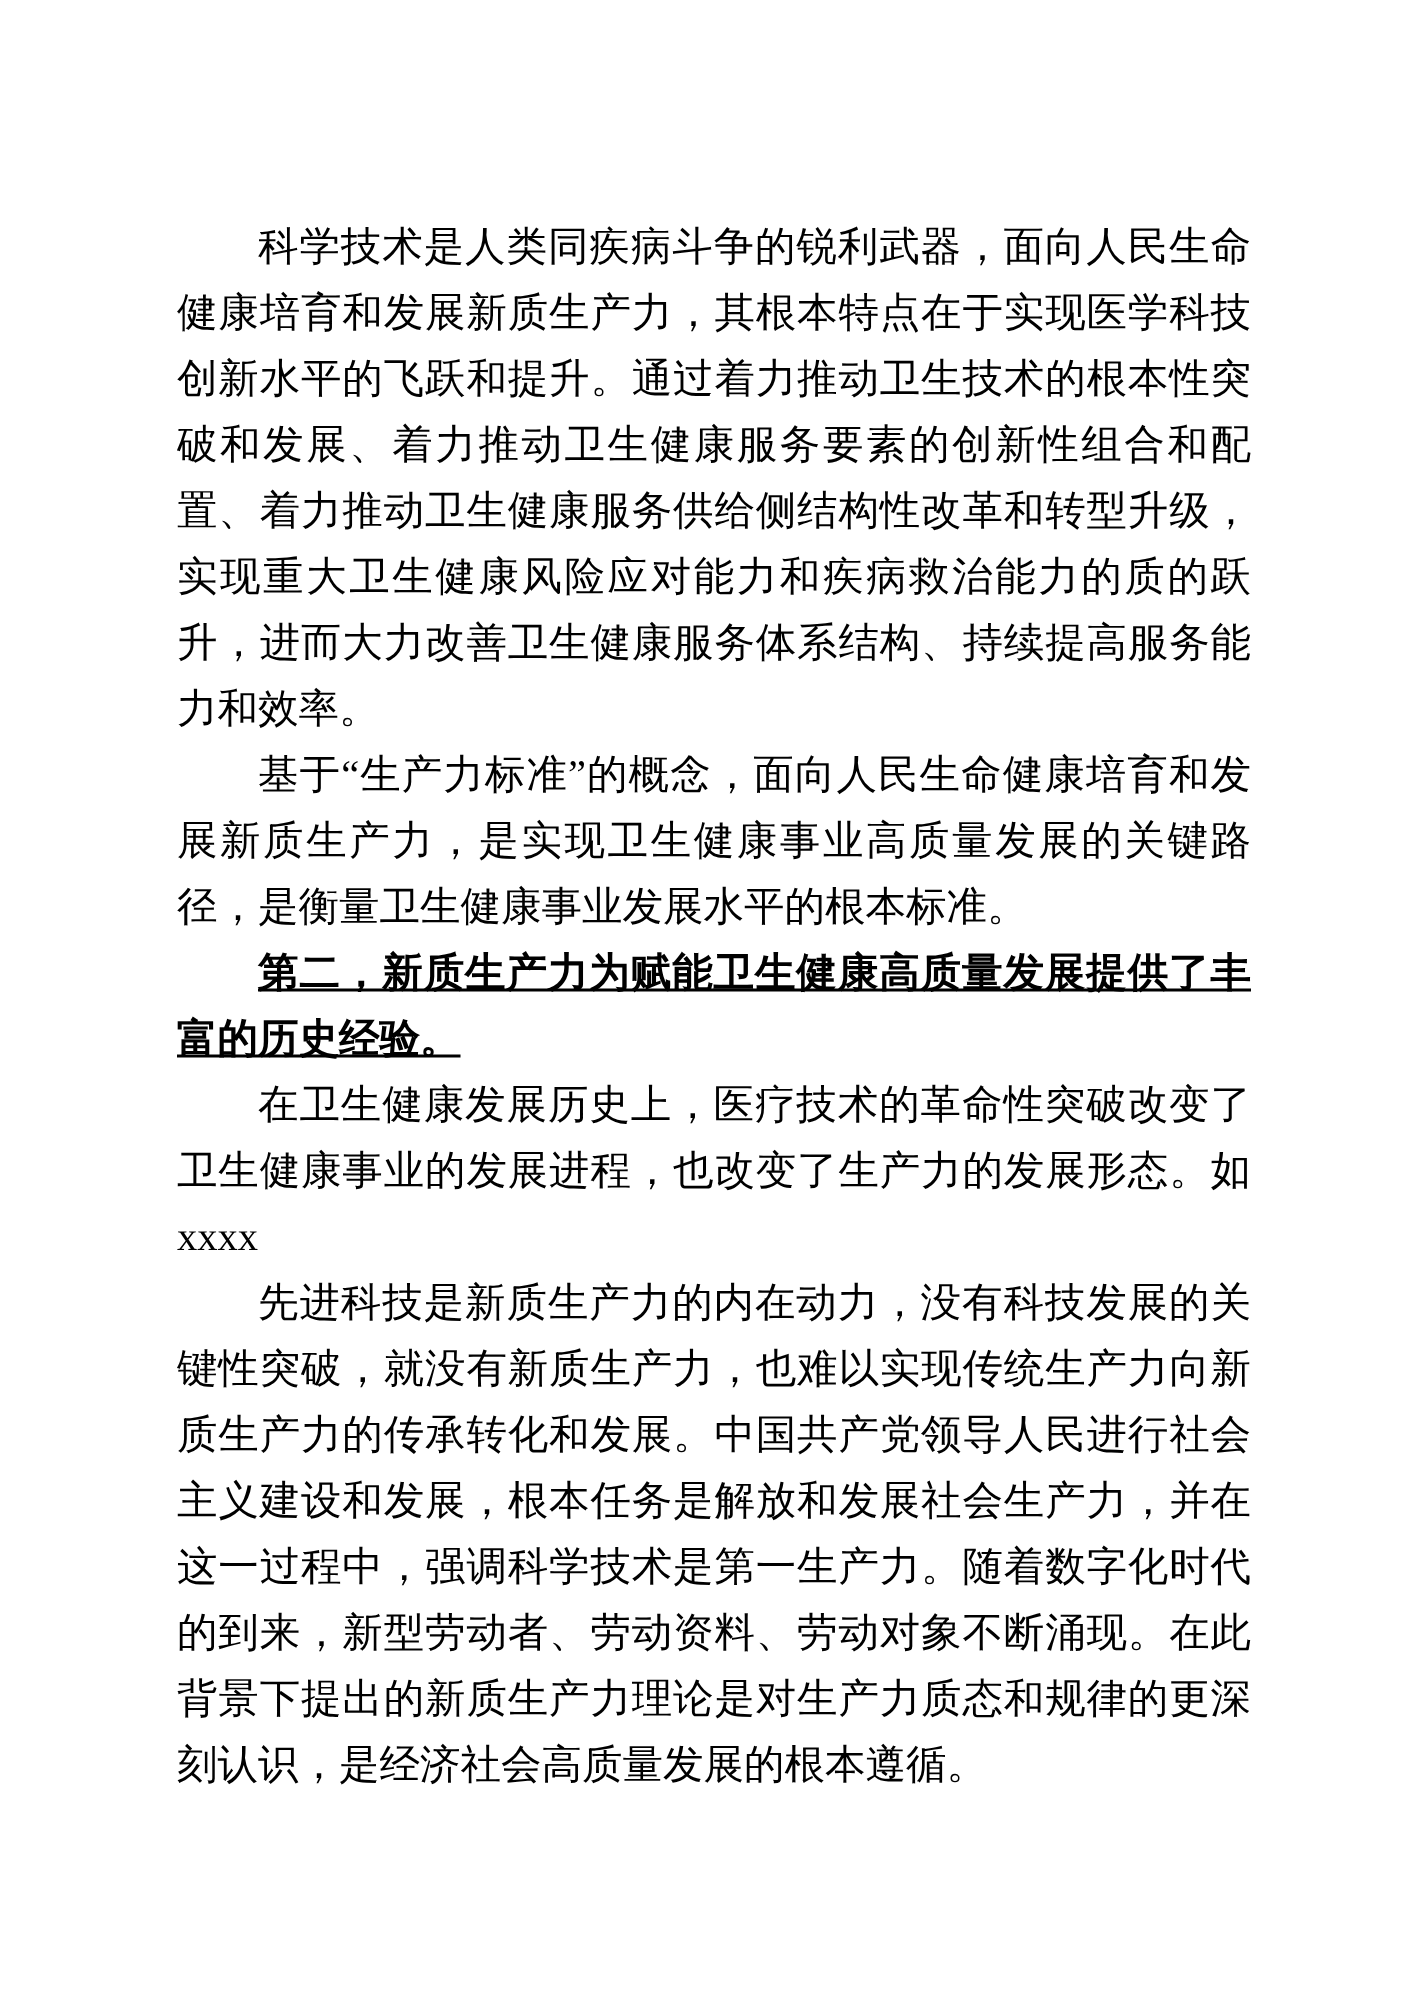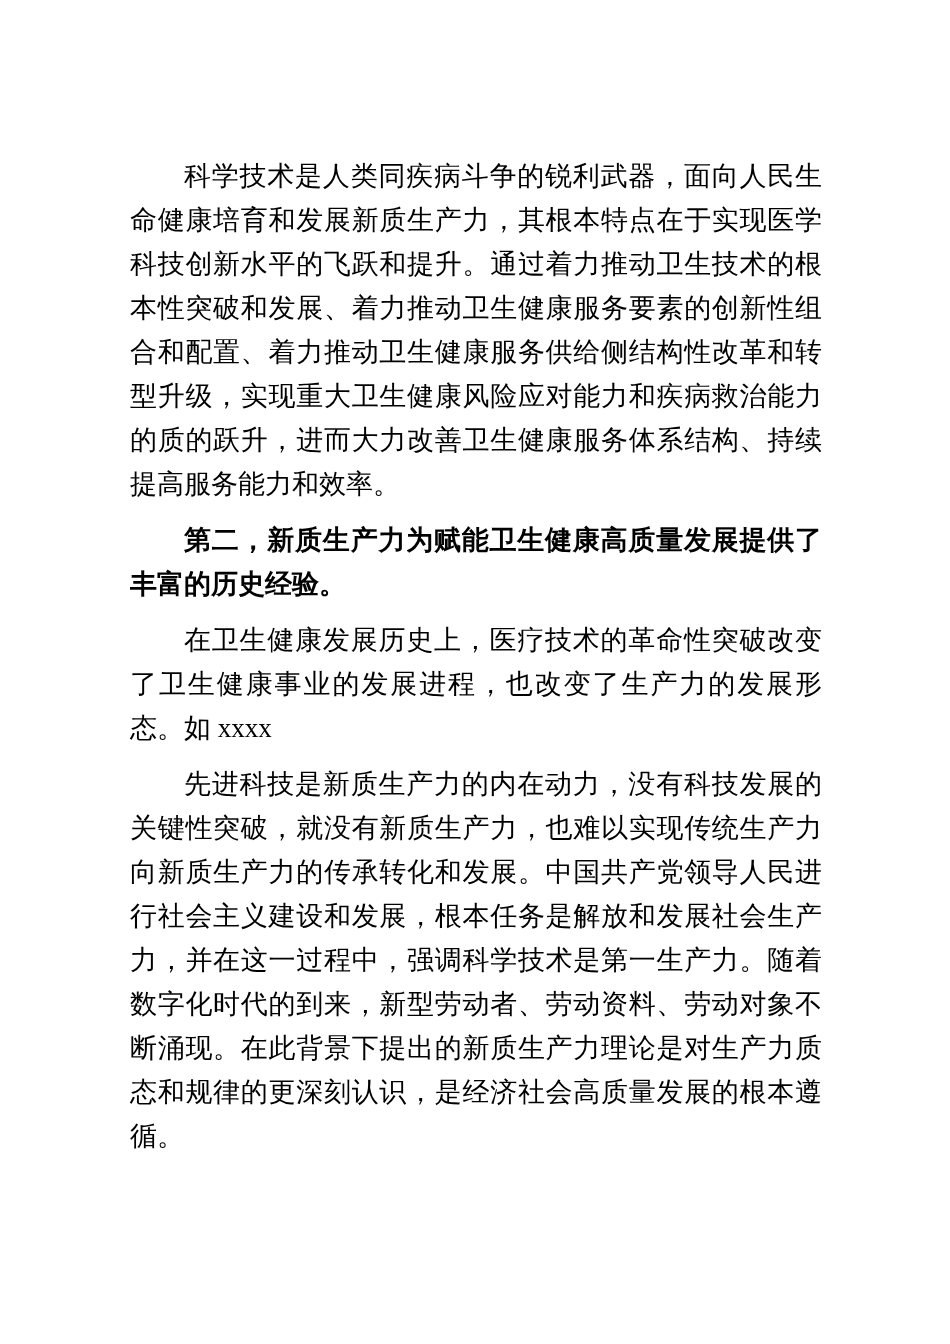--- a/index.html
+++ b/index.html
@@ -15,37 +15,39 @@
     overflow: hidden;
     font-family: "Liberation Serif", "DejaVu Serif", serif;
   }
   .content {
     position: absolute;
     top: 142px;
     left: 118px;
     width: 716px;
   }
   .para {
-    margin: 12px;
+    margin: 0;
     font-size: 27px;
     line-height: 44px;
     color: #000000;
     text-align: justify;
     text-justify: inter-ideograph;
     text-indent: 2em;
     letter-spacing: 0;
     word-break: break-all;
   }
   .para.heading {
     font-weight: bold;
+    text-decoration: underline;
   }
 </style>
 </head>
 <body>
 
 <div class="page">
   <div class="content">
     <p class="para">科学技术是人类同疾病斗争的锐利武器，面向人民生命健康培育和发展新质生产力，其根本特点在于实现医学科技创新水平的飞跃和提升。通过着力推动卫生技术的根本性突破和发展、着力推动卫生健康服务要素的创新性组合和配置、着力推动卫生健康服务供给侧结构性改革和转型升级，实现重大卫生健康风险应对能力和疾病救治能力的质的跃升，进而大力改善卫生健康服务体系结构、持续提高服务能力和效率。</p>
+    <p class="para">基于“生产力标准”的概念，面向人民生命健康培育和发展新质生产力，是实现卫生健康事业高质量发展的关键路径，是衡量卫生健康事业发展水平的根本标准。</p>
     <p class="para heading">第二，新质生产力为赋能卫生健康高质量发展提供了丰富的历史经验。</p>
     <p class="para">在卫生健康发展历史上，医疗技术的革命性突破改变了卫生健康事业的发展进程，也改变了生产力的发展形态。如 xxxx</p>
     <p class="para">先进科技是新质生产力的内在动力，没有科技发展的关键性突破，就没有新质生产力，也难以实现传统生产力向新质生产力的传承转化和发展。中国共产党领导人民进行社会主义建设和发展，根本任务是解放和发展社会生产力，并在这一过程中，强调科学技术是第一生产力。随着数字化时代的到来，新型劳动者、劳动资料、劳动对象不断涌现。在此背景下提出的新质生产力理论是对生产力质态和规律的更深刻认识，是经济社会高质量发展的根本遵循。</p>
   </div>
 </div>
 
 </body></html>

